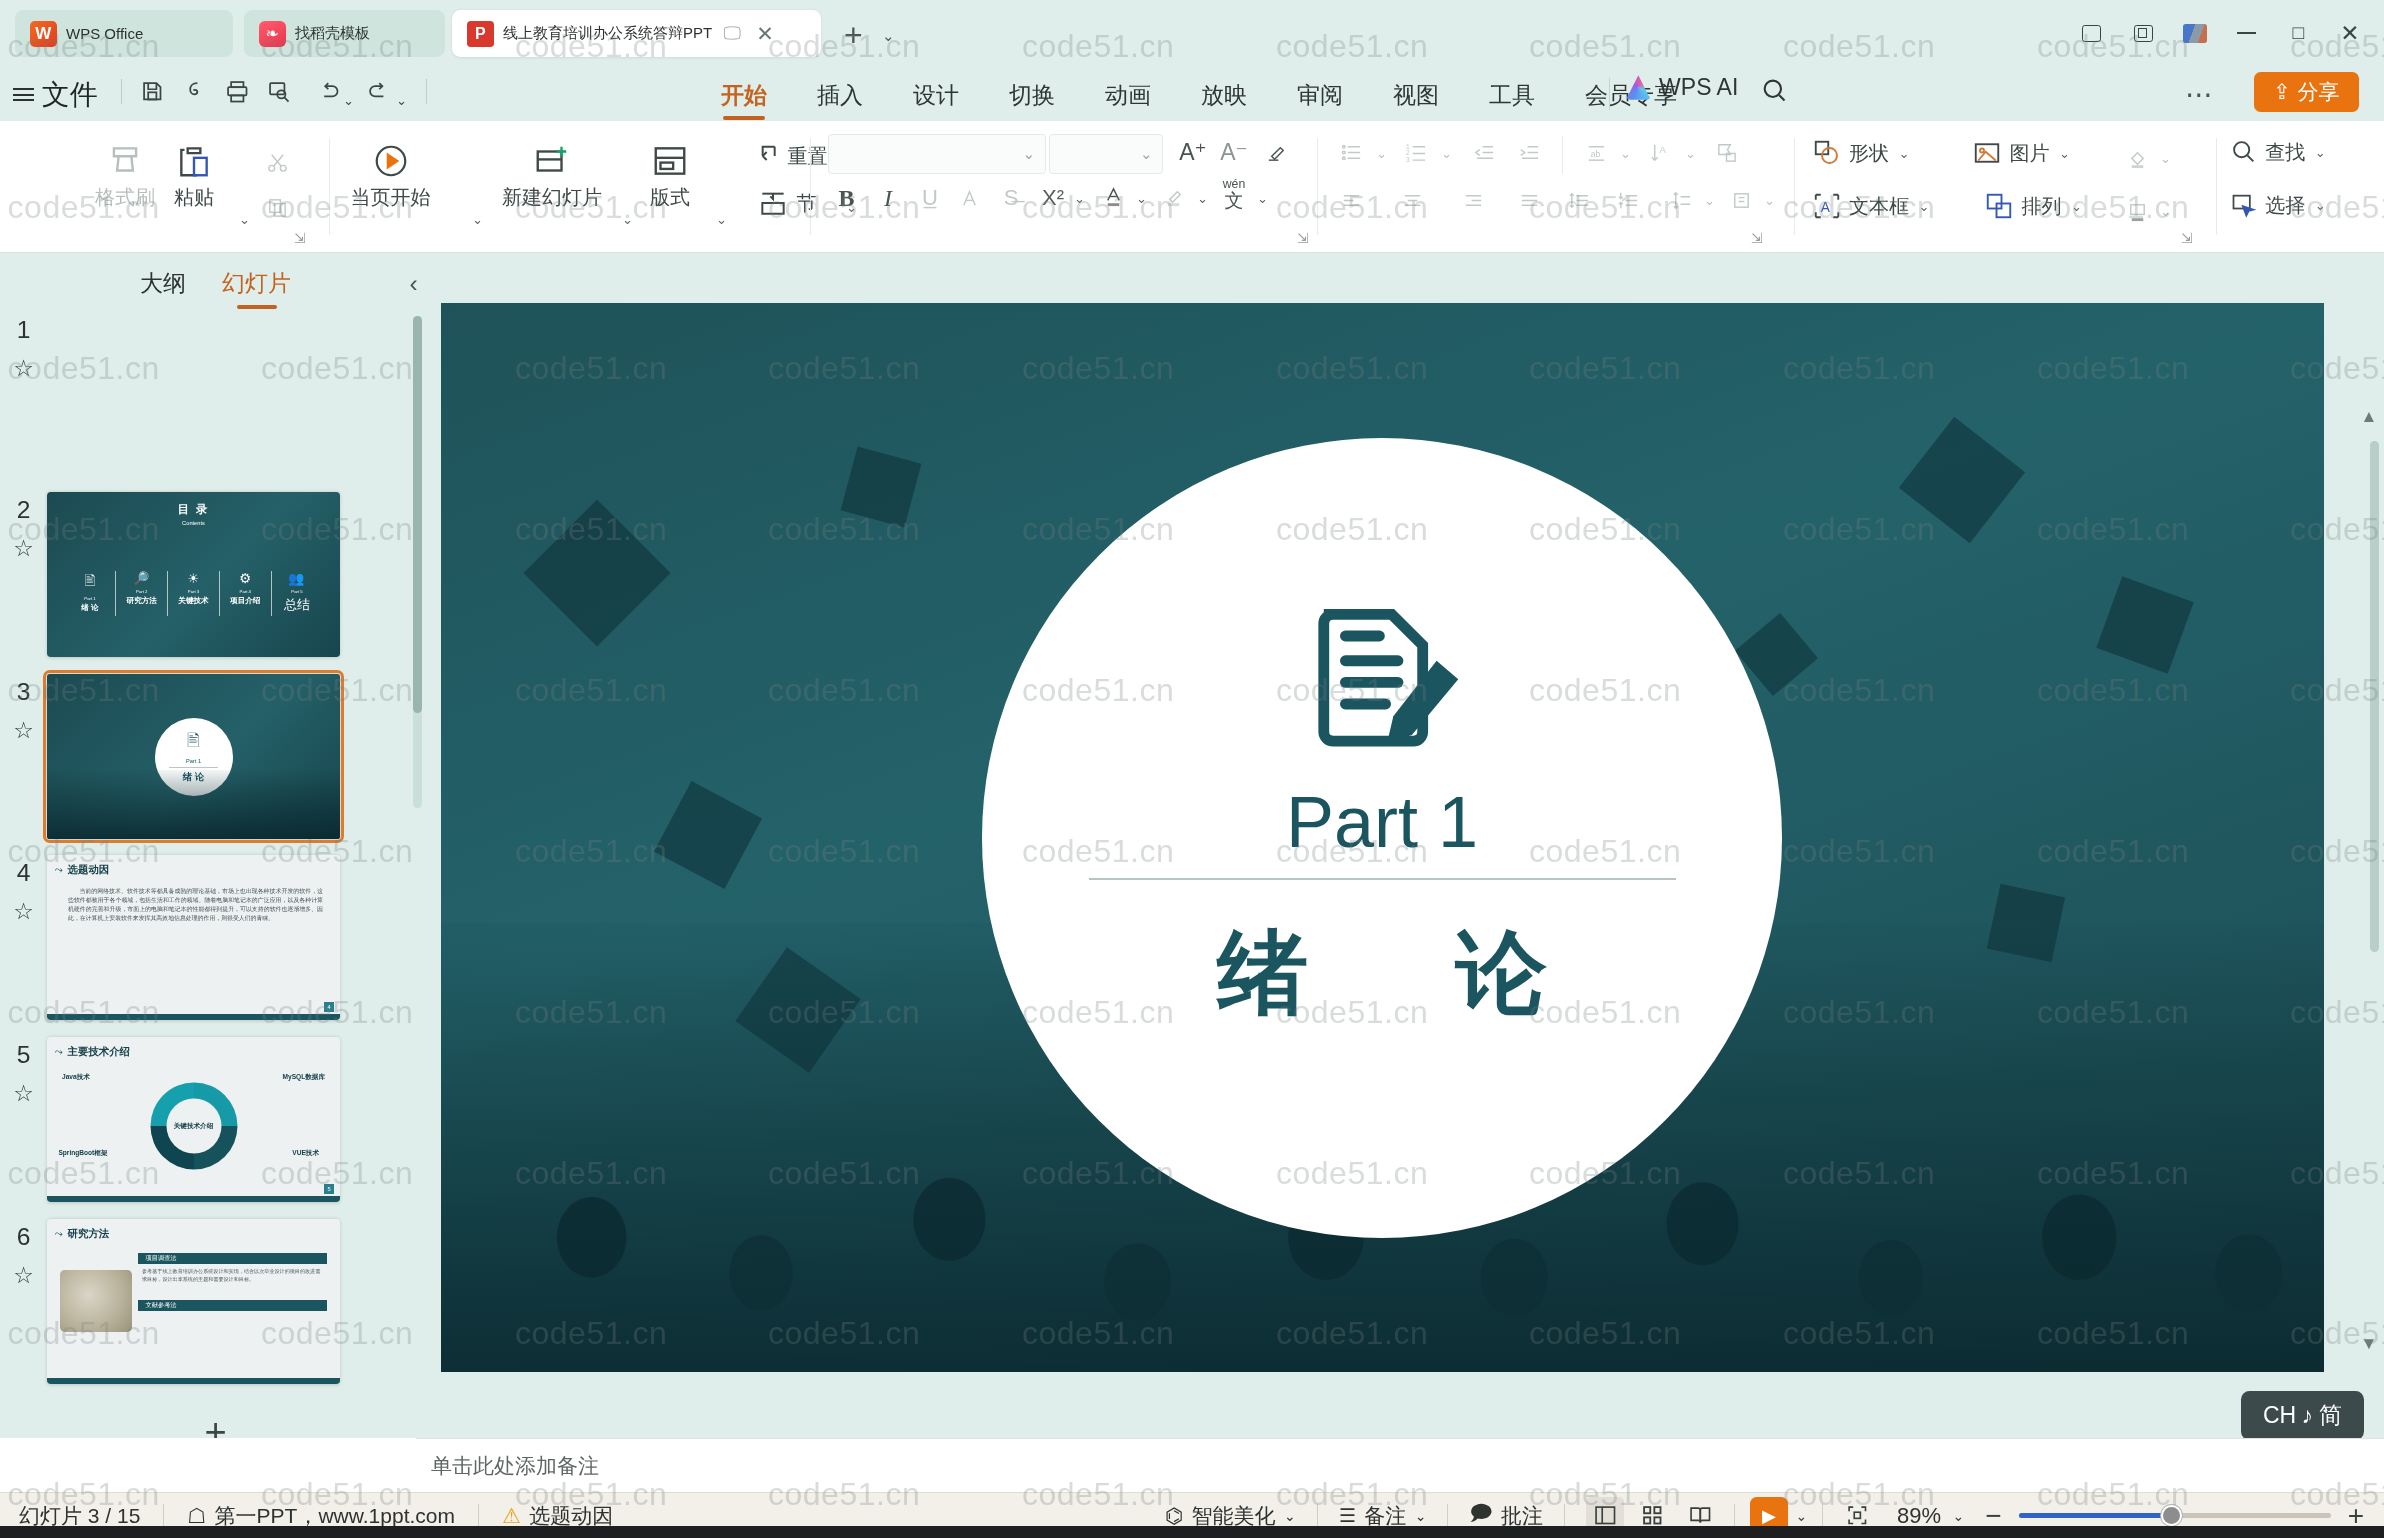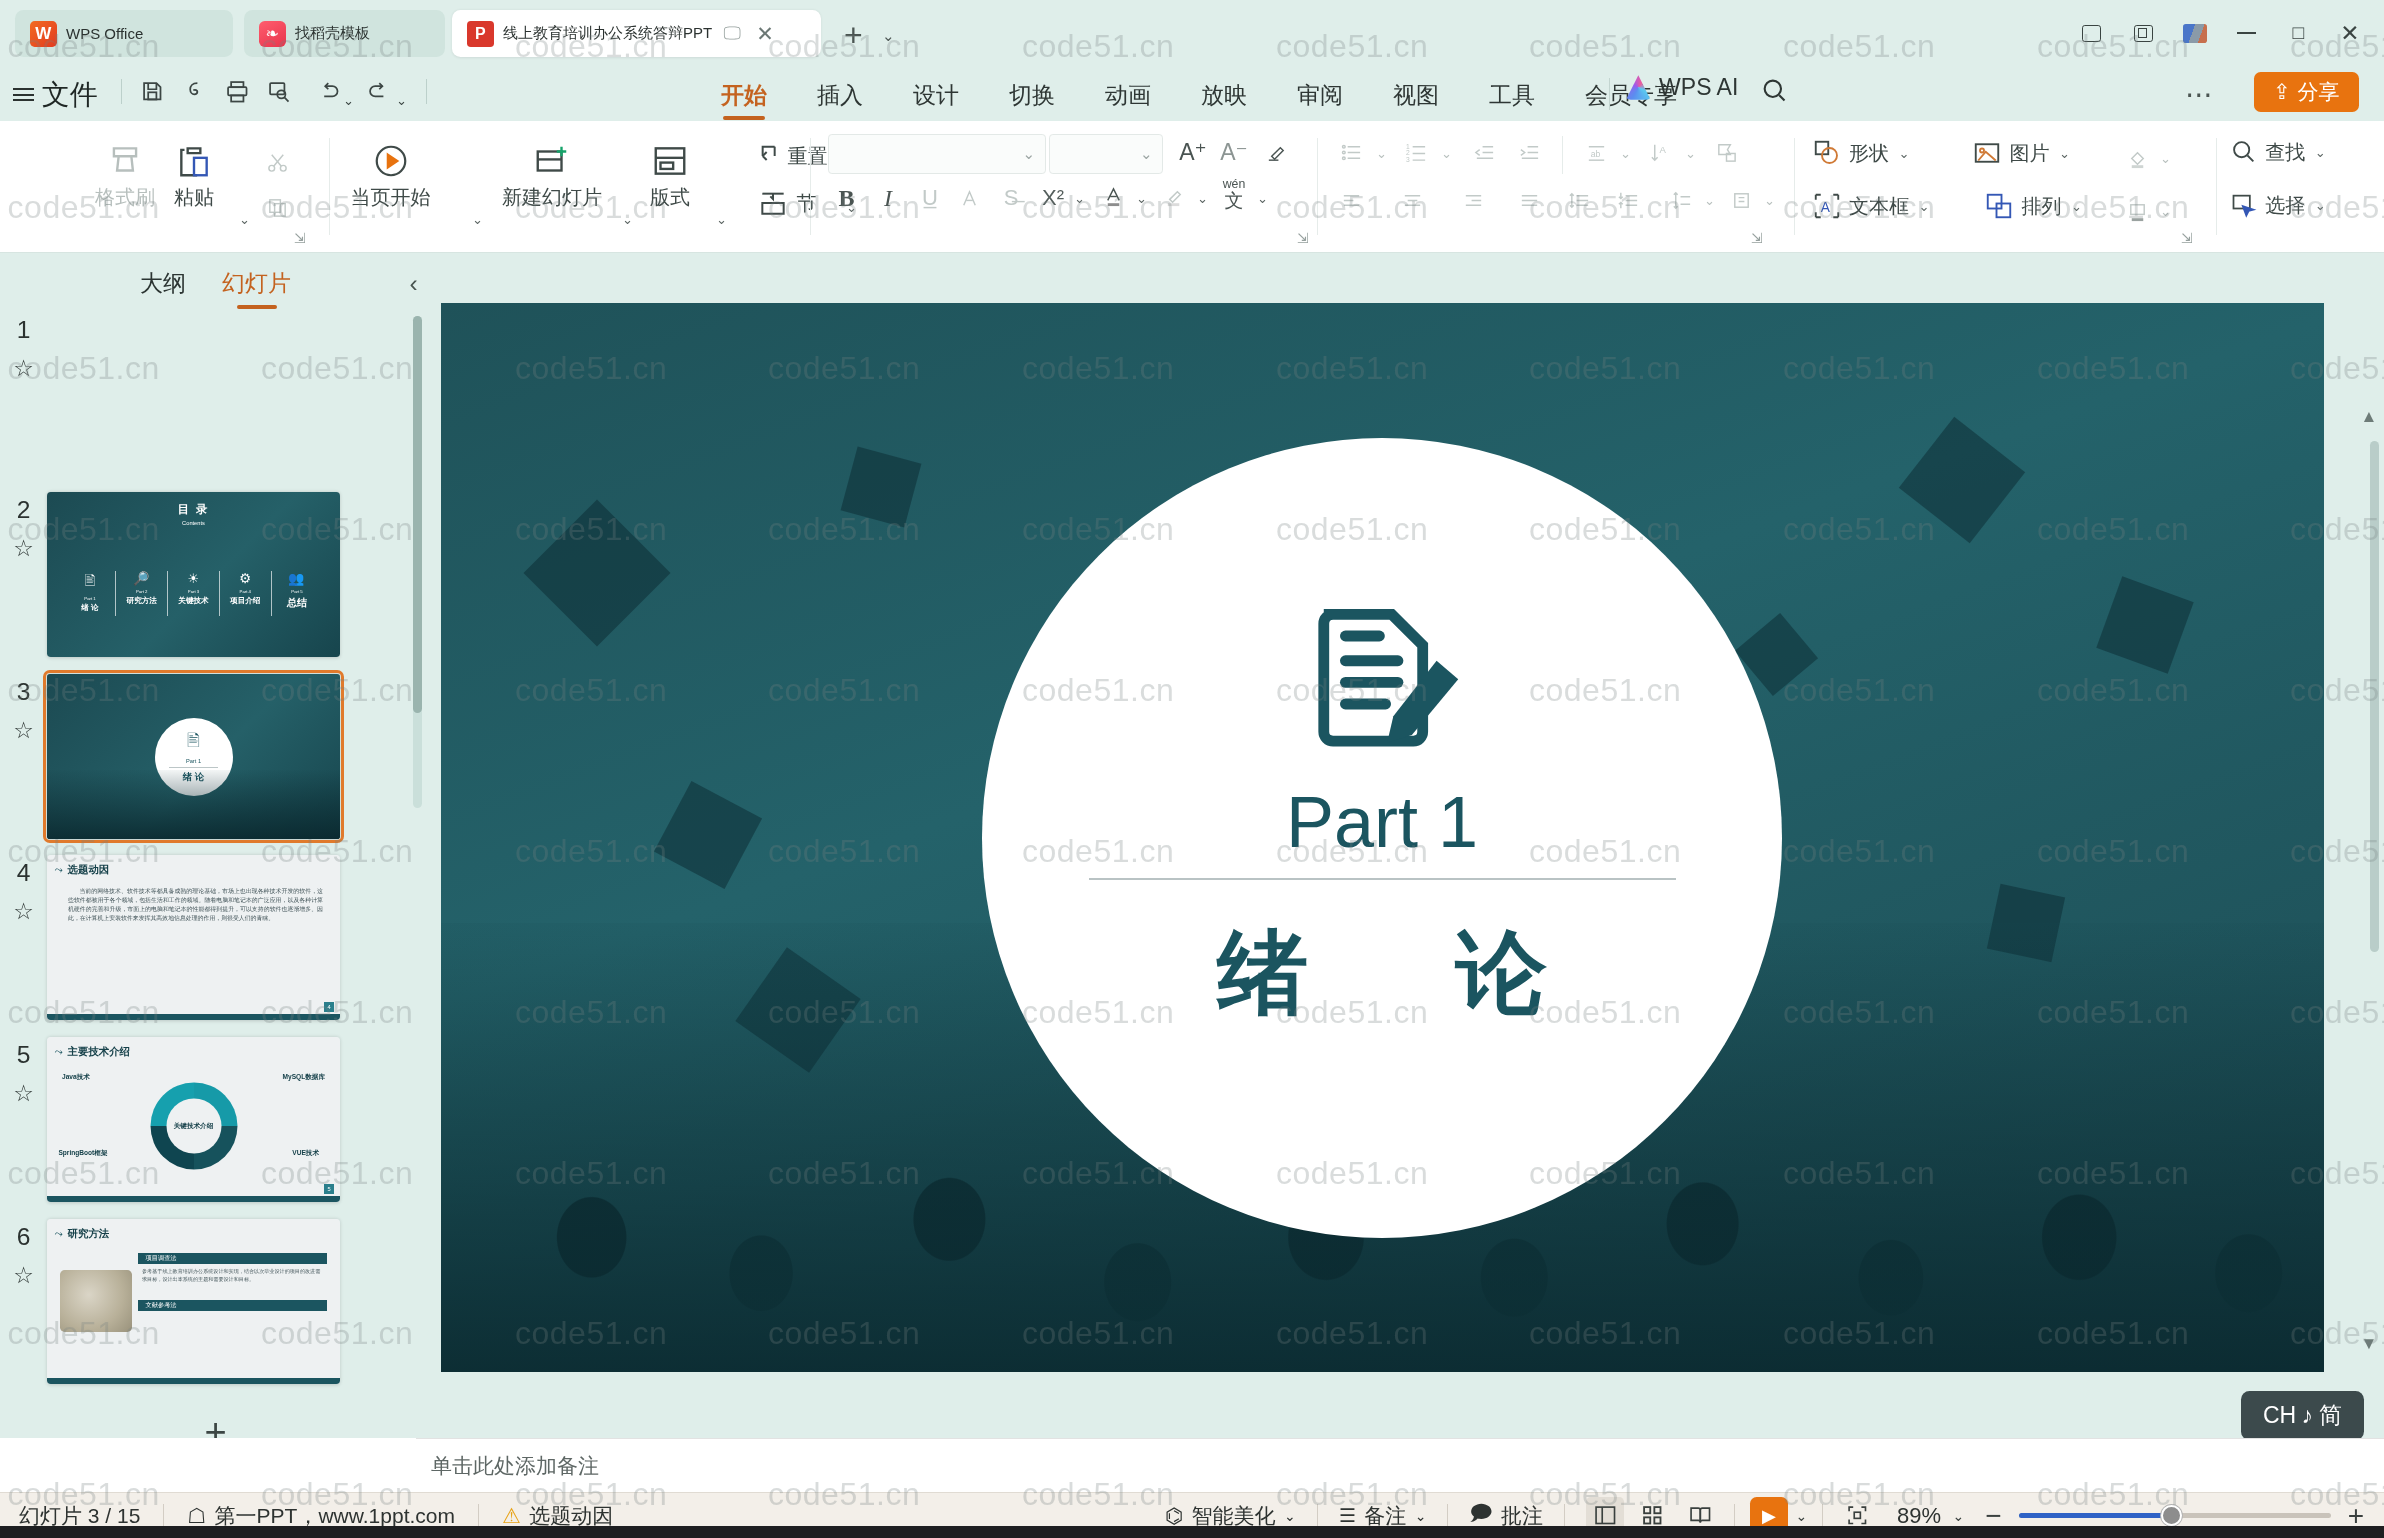--- a/index.html
+++ b/index.html
@@ -736,21 +736,21 @@
             <div style="width:0.9px;background:rgba(255,255,255,.65);height:45px;"></div>
             <div style="text-align:center;flex:1;">
               <div style="font-size:13.2px;">⚙</div>
               <div style="font-size:4.3px;margin-top:2.8px;">Part 4</div>
               <div style="font-size:7.6px;font-weight:bold;margin-top:1.9px;">项目介绍</div>
             </div>
             <div style="width:0.9px;background:rgba(255,255,255,.65);height:45px;"></div>
             <div style="text-align:center;flex:1;">
               <div style="font-size:13.2px;">👥</div>
               <div style="font-size:4.3px;margin-top:2.8px;">Part 5</div>
-              <div style="font-size:10px;font-weight:bold;margin-top:1.9px;">总结</div>
+              <div style="font-size:13px;font-weight:normal;margin-top:1.9px;">总结</div>
             </div>
           </div>
         </div>
       </div>
     </div>
 
     <div class="thumb-row" style="top:362px;">
       <div class="th-meta">
         <div class="th-num">3</div>
         <span class="th-star">☆</span>

